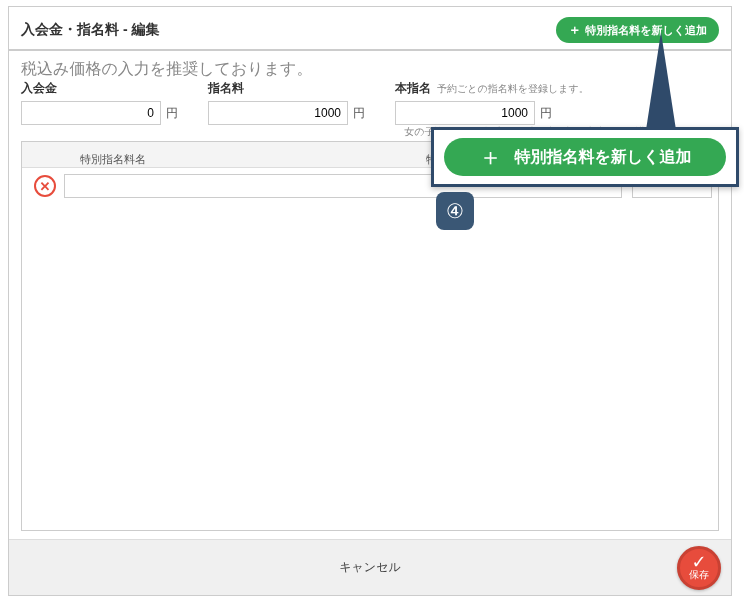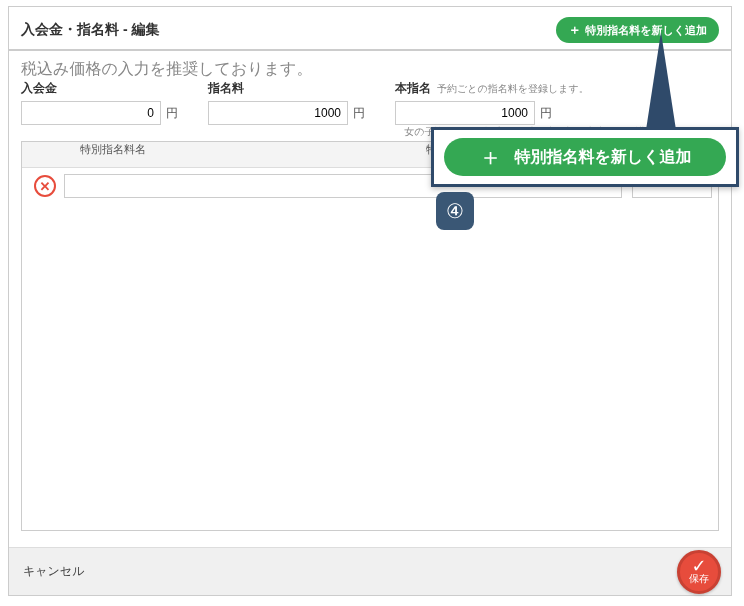--- a/index.html
+++ b/index.html
@@ -83,21 +83,21 @@
       border: 1px solid #ccc;
       height: 390px;
       background: #fff;
       overflow: hidden;
     }
     .list-head {
       display: flex;
       background: #f4f4f4;
       border-bottom: 1px solid #ddd;
       height: 26px;
-      align-items: flex-start;
+      align-items: flex-end;
       font-size: 11px; color: #555;
     }
     .col-del { width: 40px; }
     .col-name { flex: 1; padding-left: 18px; }
     .col-fee { width: 300px; padding-left: 8px; }
     .list-row {
       display: flex; align-items: center;
       height: 36px;
       padding: 4px 6px;
     }
@@ -113,26 +113,27 @@
     }
     .row-input {
       height: 24px;
       border: 1px solid #ccc;
       font-size: 12px;
       padding: 2px 6px;
     }
     .row-name-input { flex: 1; margin: 0 10px 0 8px; }
     .row-fee-input { width: 80px; text-align: right; }
     .footer {
-      height: 48px;
+      height: 56px;
       background: #f0f0f0;
       border-top: 1px solid #ddd;
       display: flex; align-items: center;
       padding: 16px 14px;
       position: relative;
+      justify-content: center;
     }
     .cancel-btn {
       background: none; border: none;
       font-size: 12px; color: #444;
       cursor: pointer;
     }
     .save-btn {
       position: absolute; right: 10px; top: 50%; transform: translateY(-50%);
       width: 44px; height: 44px;
       border-radius: 50%;

